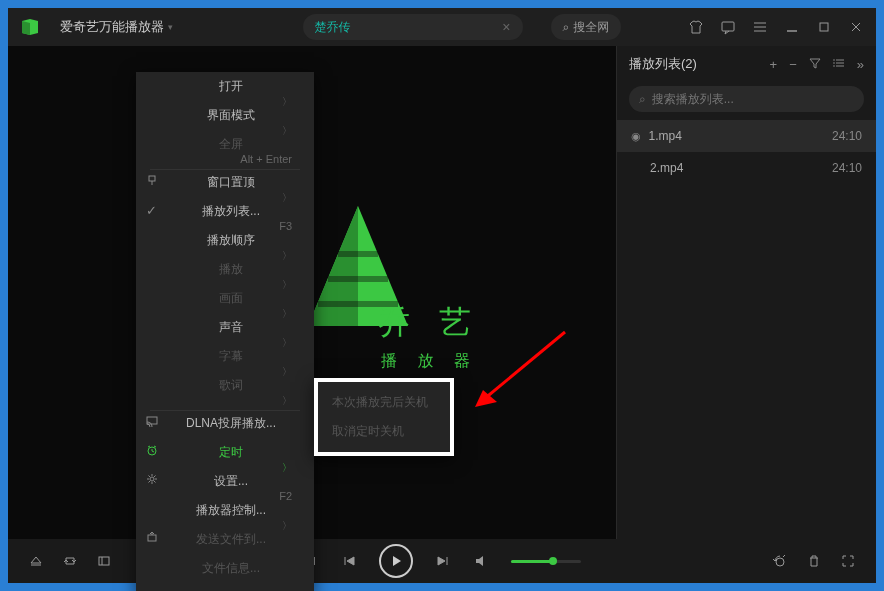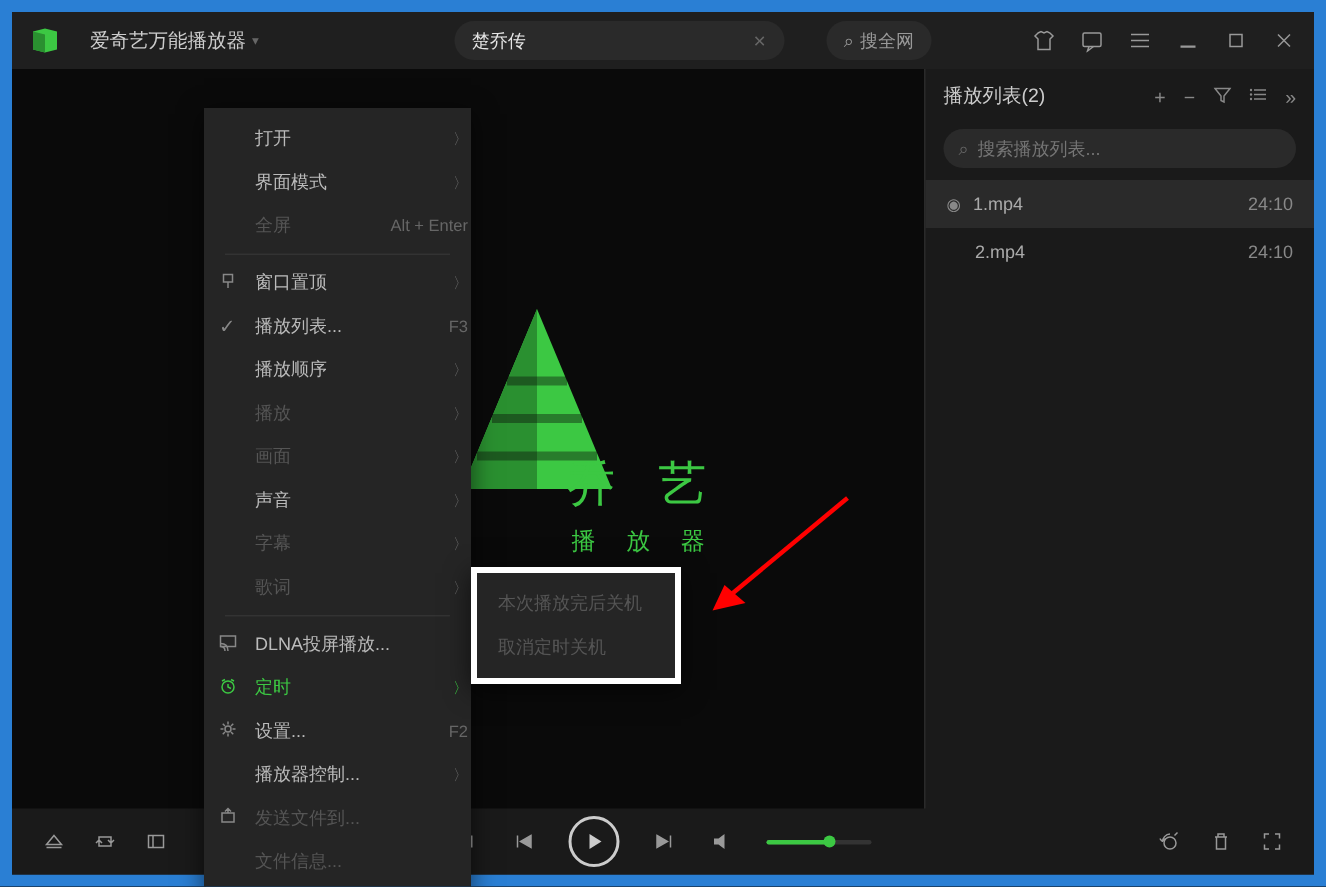--- a/index.html
+++ b/index.html
@@ -2,21 +2,21 @@
 <html><head>
 <meta charset="utf-8">
 <style>
 * { margin: 0; padding: 0; box-sizing: border-box; font-family: "Microsoft YaHei", sans-serif; }
 body { background: #2a7fd4; width: 884px; height: 591px; overflow: hidden; position: relative; }
 .window { position: absolute; top: 8px; left: 8px; right: 8px; bottom: 8px; background: #1a1a1a; display: flex; flex-direction: column; }
 .titlebar { height: 38px; background: #1f1f1f; display: flex; align-items: center; padding: 0 12px; gap: 20px; }
 .logo { width: 20px; height: 20px; }
 .app-title { color: #ccc; font-size: 13px; cursor: pointer; display: flex; align-items: center; gap: 4px; }
 .search-box { margin-left: 110px; width: 220px; height: 26px; background: #2a2a2a; border-radius: 13px; display: flex; align-items: center; padding: 0 12px; color: #999; font-size: 12px; }
-.search-box input { background: transparent; border: none; outline: none; color: #e5e5e5; font-size: 12px; flex: 1; }
+.search-box input { background: transparent; border: none; outline: none; color: #14b8a6; font-size: 12px; flex: 1; }
 .search-clear { color: #666; cursor: pointer; font-size: 14px; }
 .search-web { margin-left: 8px; height: 26px; padding: 0 12px; background: #2a2a2a; border-radius: 13px; color: #999; font-size: 12px; display: flex; align-items: center; gap: 4px; cursor: pointer; }
 .titlebar-right { margin-left: auto; display: flex; gap: 16px; align-items: center; }
 .titlebar-icon { color: #999; cursor: pointer; font-size: 14px; width: 16px; height: 16px; display: flex; align-items: center; justify-content: center; }
 .main { flex: 1; display: flex; position: relative; }
 .video-area { flex: 1; background: #0a0a0a; position: relative; display: flex; align-items: center; justify-content: center; }
 .logo-text { display: flex; flex-direction: column; align-items: center; gap: 6px; position: absolute; left: 370px; top: 255px;}
 .logo-text-main { color: #3cc843; font-size: 32px; letter-spacing: 10px; font-weight: 300; }
 .logo-text-sub { color: #3cc843; font-size: 16px; letter-spacing: 8px; font-weight: 300; text-align: center; }
 .file-btn { position: absolute; left: 300px; top: 373px; display: flex; align-items: center; gap: 8px; }
@@ -33,21 +33,21 @@
 .playlist-item.active { background: #2a2a2a; }
 .playlist-item-icon { margin-right: 8px; font-size: 11px; color: #888;}
 .playlist-item-dur { margin-left: auto; color: #888; }
 .controls { height: 44px; background: #1a1a1a; display: flex; align-items: center; padding: 0 20px; gap: 18px; }
 .ctrl-icon { color: #999; cursor: pointer; font-size: 14px; width: 16px; height: 16px; display: flex; align-items: center; justify-content: center; }
 .ctrl-play { width: 34px; height: 34px; border: 2px solid #ccc; border-radius: 50%; display: flex; align-items: center; justify-content: center; color: #ccc; cursor: pointer; }
 .volume-bar { width: 70px; height: 3px; background: #333; position: relative; border-radius: 2px; }
 .volume-fill { position: absolute; left: 0; top: 0; height: 100%; width: 60%; background: #3cc843; border-radius: 2px; }
 .volume-thumb { position: absolute; left: 60%; top: 50%; width: 8px; height: 8px; background: #3cc843; border-radius: 50%; transform: translate(-50%, -50%); }
 .ctx-menu { position: absolute; left: 136px; top: 72px; width: 178px; background: #252525; box-shadow: 0 4px 16px rgba(0,0,0,0.6); padding: 6px 0; z-index: 10; }
-.ctx-item { height: 29px; display: flex; align-items: center; padding: 0 2px 0 34px; color: #bbb; font-size: 12px; cursor: pointer; position: relative; }
+.ctx-item { height: 29px; display: flex; align-items: center; padding: 0 22px 0 34px; color: #bbb; font-size: 12px; cursor: pointer; position: relative; flex-direction: column; }
 .ctx-item.disabled { color: #555; cursor: default; }
 .ctx-item.highlight { color: #3cc843; }
 .ctx-icon { position: absolute; left: 10px; color: #888; font-size: 13px; }
 .ctx-item.highlight .ctx-icon { color: #3cc843; }
 .ctx-shortcut { margin-left: auto; color: #666; font-size: 11px; }
 .ctx-arrow { margin-left: auto; color: #666; font-size: 10px; }
 .ctx-item.highlight .ctx-arrow { color: #3cc843; }
 .ctx-sep { height: 1px; background: #333; margin: 4px 14px; }
 .submenu { position: absolute; left: 314px; top: 378px; width: 140px; background: #252525; box-shadow: 0 4px 16px rgba(0,0,0,0.6); padding: 6px 0; z-index: 11; border: 4px solid #ffffff; }
 .sub-item { height: 29px; display: flex; align-items: center; padding: 0 14px; color: #bbb; font-size: 12px; cursor: pointer; }

